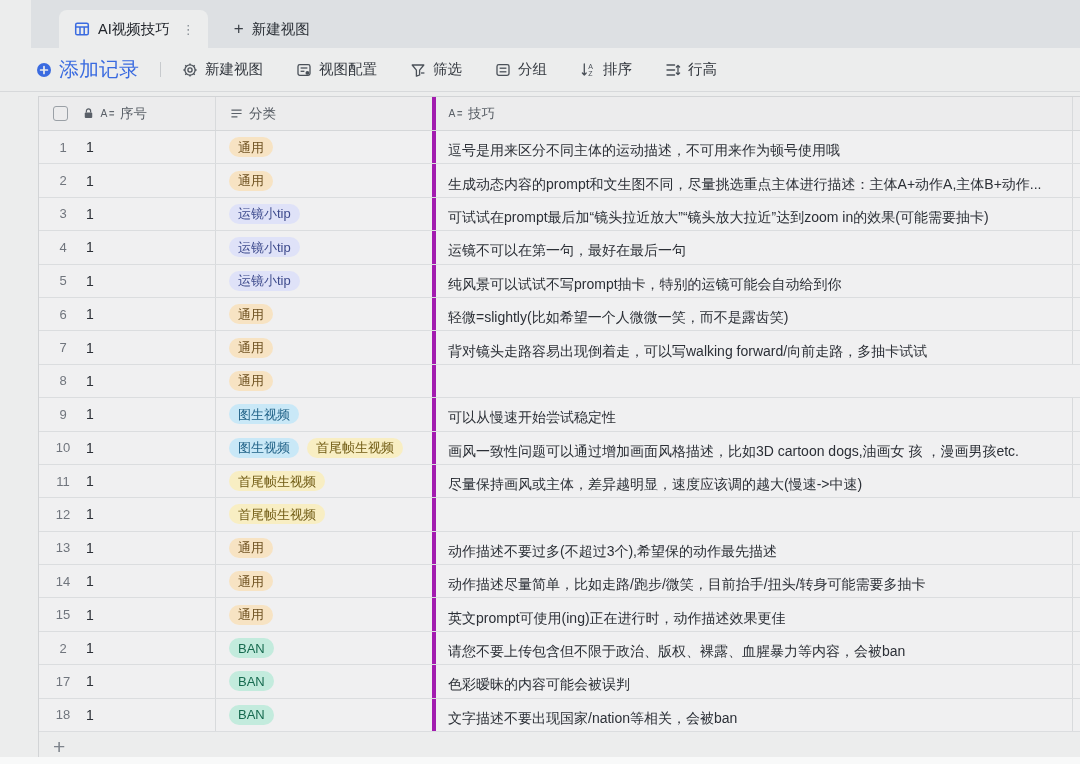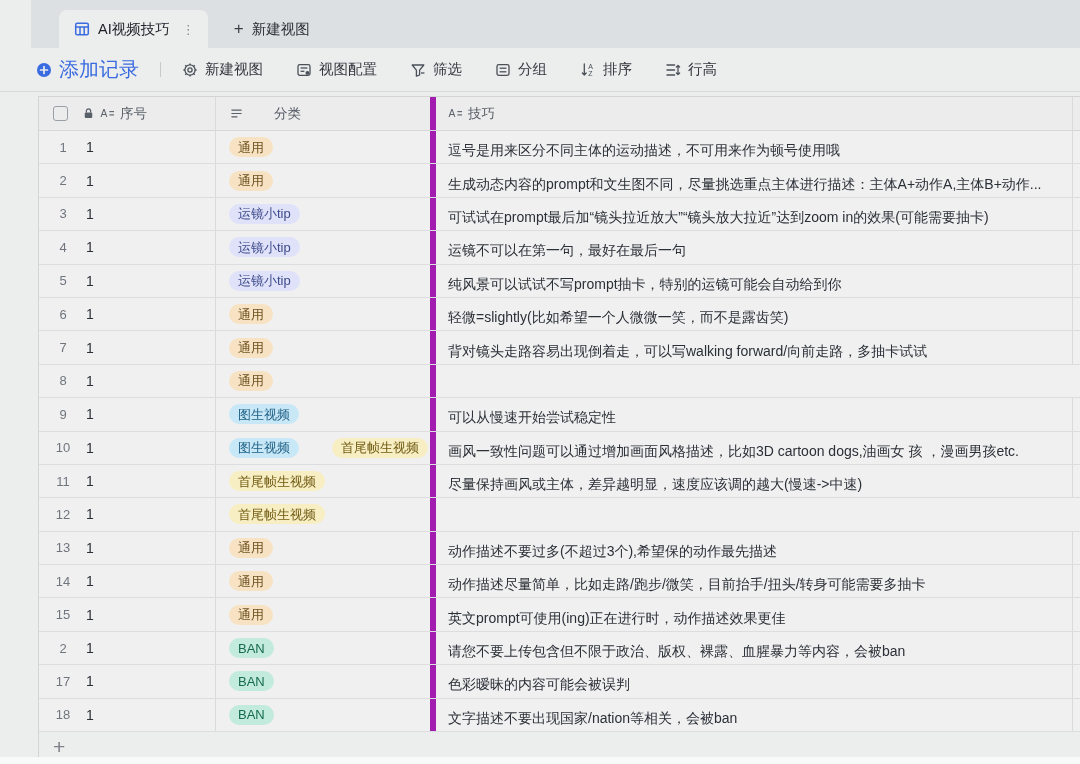--- a/index.html
+++ b/index.html
@@ -24,21 +24,21 @@
   .tb-sep{width:1px;height:15px;background:#c7cacd;margin:0 21px;}
   .tb-btn{display:flex;align-items:center;font-size:14.5px;color:#33383f;margin-right:33px;cursor:pointer;white-space:nowrap;}
   .tb-btn .ic{margin-right:7px;color:#4a5058;}
   .ic{display:inline-flex;flex:none;}
   .ic svg{display:block;}
   
   .content{position:absolute;top:92px;left:0;right:0;bottom:0;background:#eceded;}
   .grid{position:absolute;left:38px;top:4px;right:0;border-top:1px solid #d2d4d6;border-left:1px solid #d2d4d6;}
   .thead{height:34px;background:#ececed;display:flex;align-items:center;border-bottom:1px solid #d5d7d9;box-sizing:border-box;color:#565c64;font-size:13.5px;}
   .c1{width:177px;flex:none;display:flex;align-items:center;box-sizing:border-box;border-right:1px solid #d8dadc;height:100%;}
-  .c2{width:220px;flex:none;display:flex;align-items:center;box-sizing:border-box;border-right:6px solid #a21caf;height:100%;padding-left:13px;overflow:hidden;gap:25px;}
+  .c2{width:220px;flex:none;display:flex;align-items:center;box-sizing:border-box;border-right:4px solid #a21caf;height:100%;padding-left:13px;overflow:hidden;}
   .c3{width:637px;flex:none;display:flex;align-items:center;box-sizing:border-box;border-right:1px solid #d8dadc;height:100%;padding-left:12px;overflow:hidden;}
   .c4{flex:1;height:100%;}
   .thead .c1{padding-left:14px;}
   .checkbox{width:15px;height:15px;border:1.5px solid #9aa0a6;border-radius:3px;box-sizing:border-box;background:transparent;flex:none;}
   .thead .lock{margin-left:14px;color:#5a6068;}
   .thead .ficon{margin-left:5px;color:#5a6068;}
   .thead .hlabel{margin-left:5px;white-space:nowrap;}
   .trow{height:33.4px;background:#f0f0f1;display:flex;align-items:center;border-bottom:1px solid #dbdddf;box-sizing:border-box;}
   .rownum{width:28px;margin-left:10px;text-align:center;font-size:13px;color:#70757d;flex:none;}
   .serial{margin-left:9px;font-size:14px;color:#2b2f36;}

